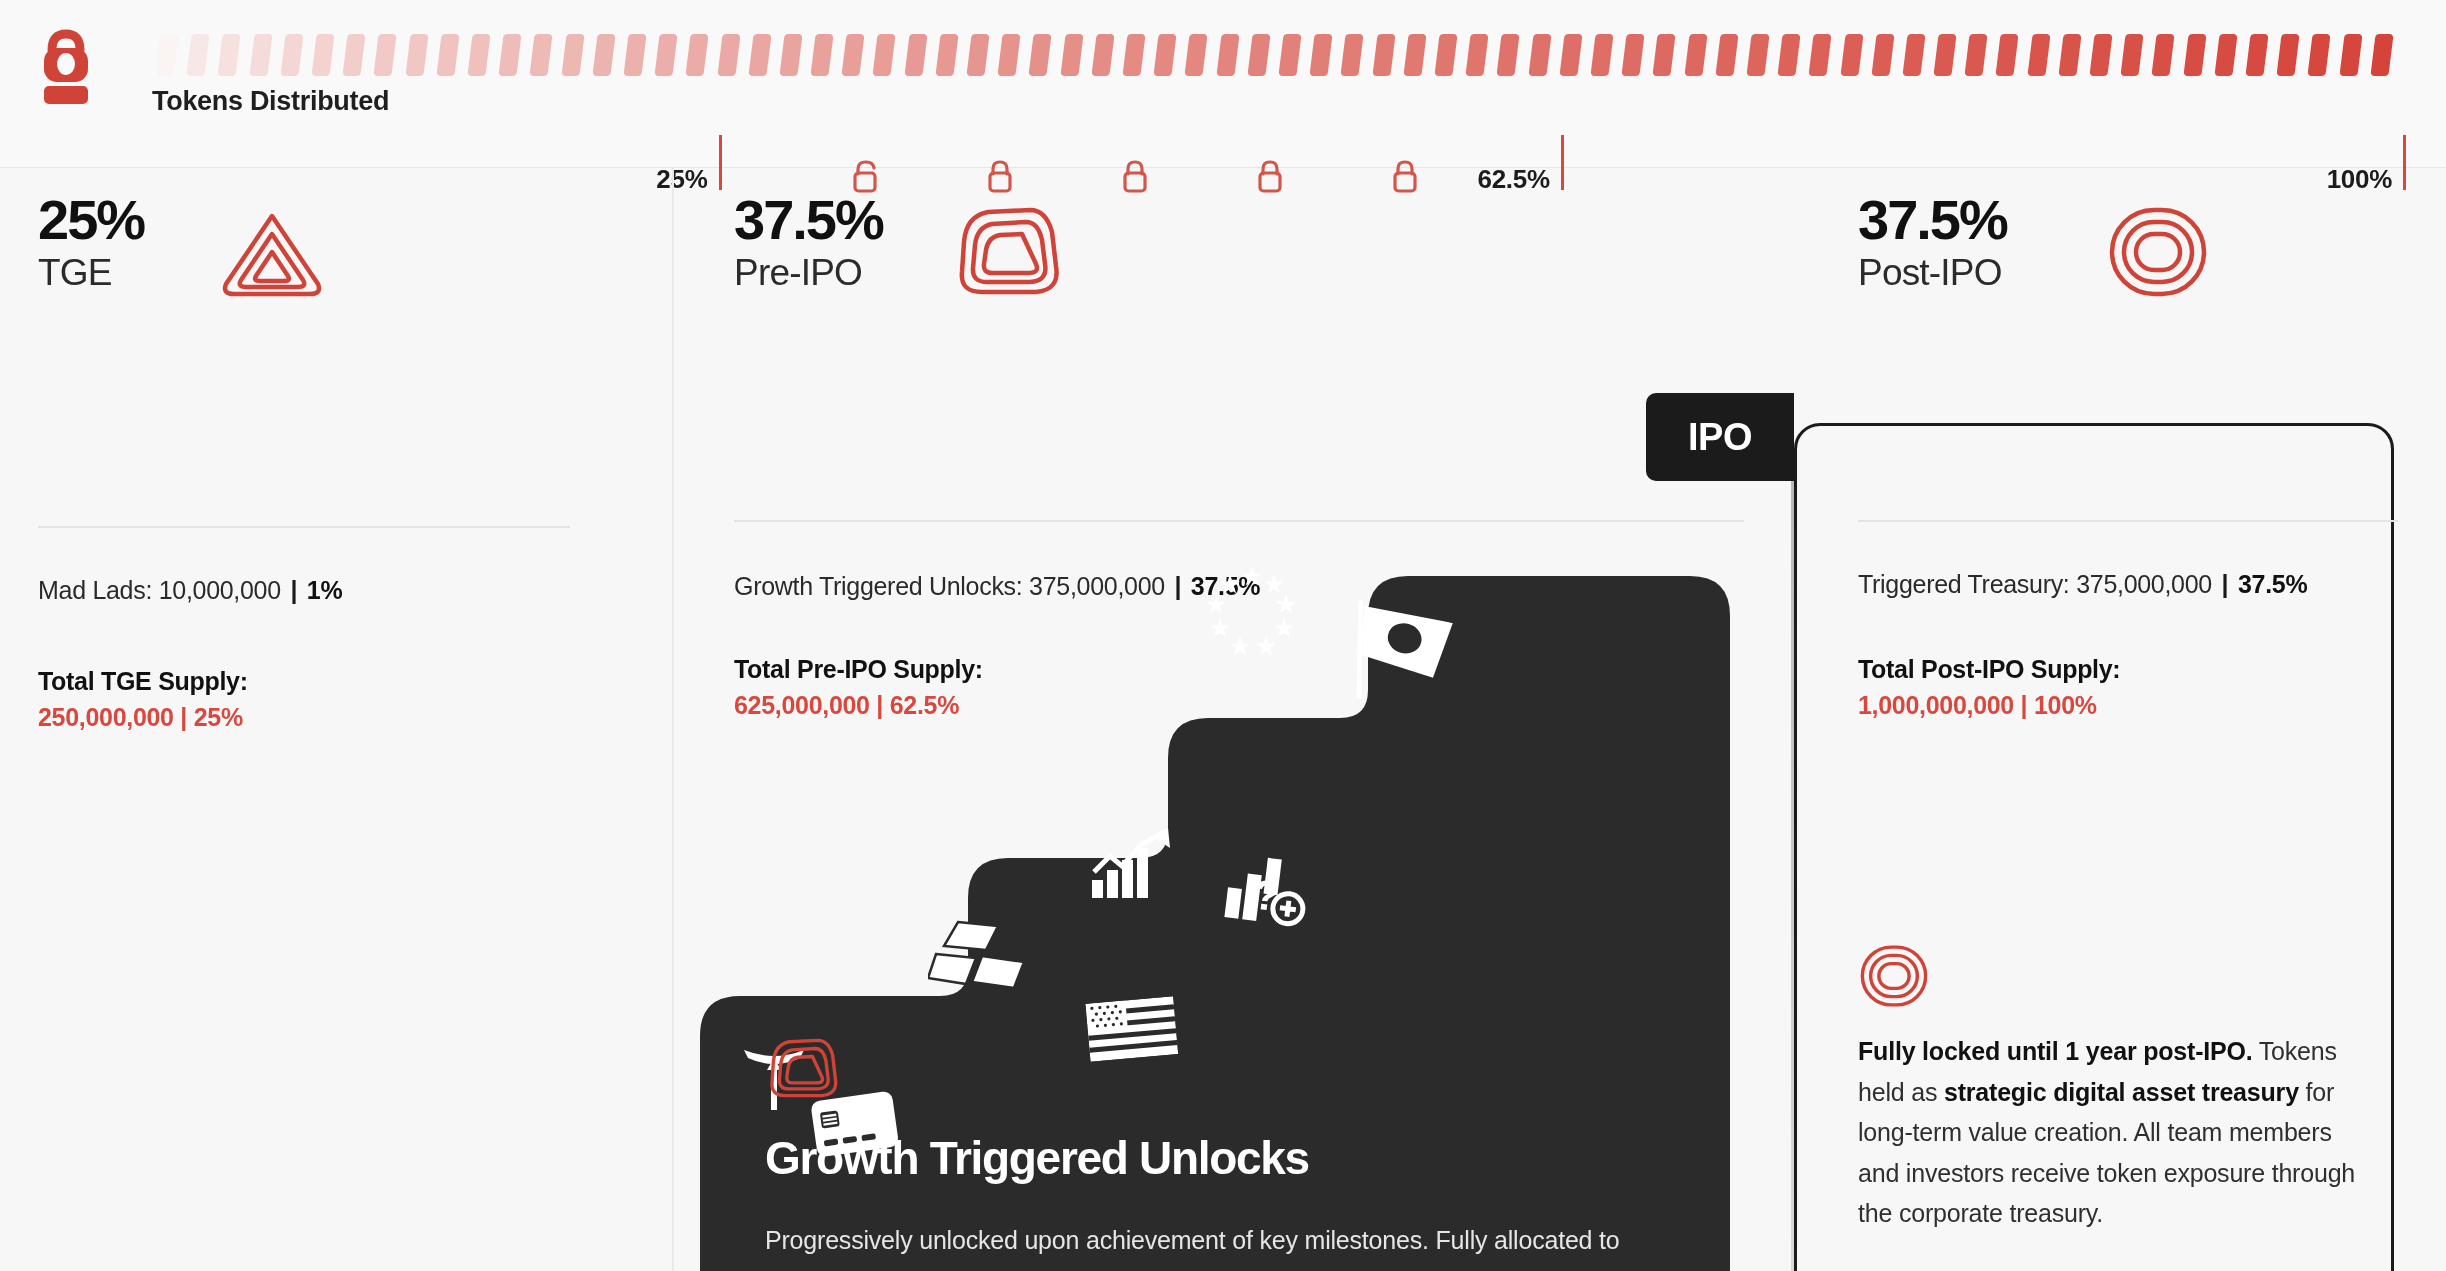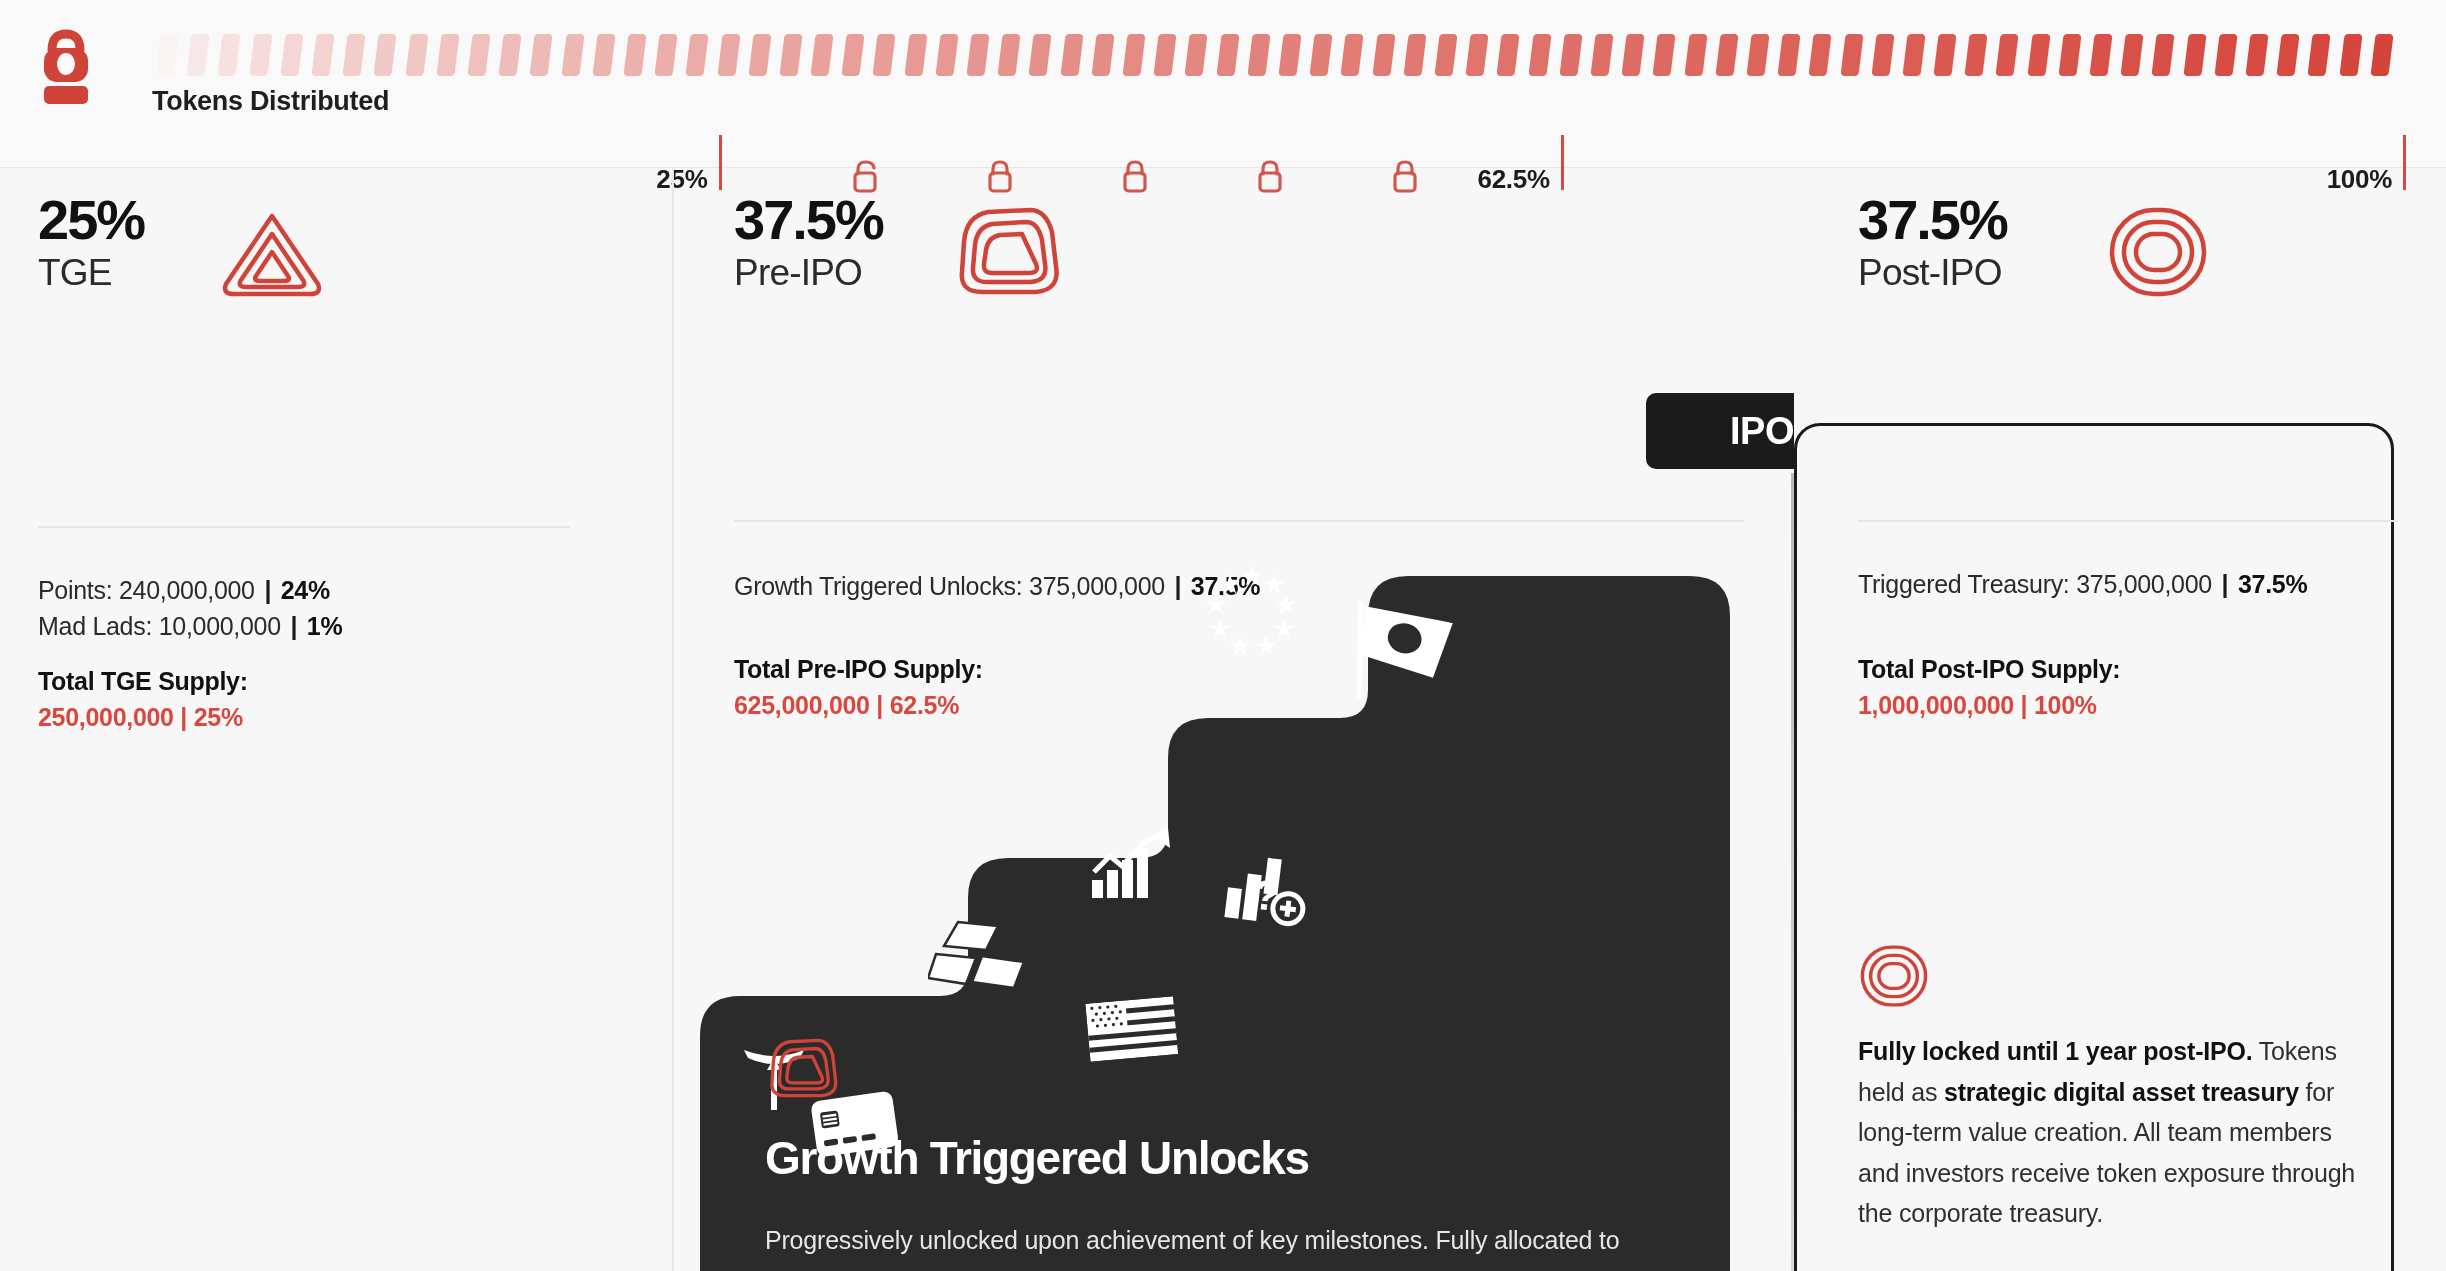--- a/index.html
+++ b/index.html
@@ -110,24 +110,24 @@
     letter-spacing: -1.3px; margin-bottom: 34px;
   }
   #stairs-desc {
     font-size: 25px; color: #e6e6e6; line-height: 1.72; letter-spacing: -0.2px;
   }
   .stair-emoji { position: absolute; }
 
   
   #ipo-badge {
     position: absolute; left: 1646px; top: 225px;
-    width: 148px; height: 76px;
+    width: 148px; height: 88px;
     background: #1b1b1b;
     border-radius: 10px 0 0 10px;
-    display: flex; align-items: center; justify-content: flex-end;
+    display: flex; align-items: center; justify-content: center;
   }
   #ipo-badge span {
     color: #fff; font-size: 38px; font-weight: 800; letter-spacing: -0.5px;
   }
   #ipo-stem {
     position: absolute; left: 1791px; top: 305px;
     width: 3px; height: 960px;
     background: linear-gradient(to bottom,#b9b9b9,#dedede);
   }
   #post-card {
@@ -283,26 +283,20 @@
           <path d="M54 28 L85 74 Q89 81 80 81 L28 81 Q19 81 23 74 Z" fill="none" stroke="#cf4338" stroke-width="4.5" stroke-linejoin="round"></path>
           <path d="M54 46 L70 70 Q73 75 66 75 L42 75 Q35 75 38 70 Z" fill="none" stroke="#cf4338" stroke-width="4.5" stroke-linejoin="round"></path>
         </svg>
       </span>
     </div>
 
     <div class="rule" style="position:absolute;left:38px;top:358px;width:532px"></div>
 
     <div style="position:absolute;left:38px;top:404px;width:600px">
       <div class="line-item">
-        <span>Points:</span>
-        <span>240,000,000</span>
-        <span class="sep">|</span>
-        <b>24%</b>
-      </div>
-      <div class="line-item">
         <span>Mad Lads:</span>
         <span>10,000,000</span>
         <span class="sep">|</span>
         <b>1%</b>
       </div>
     </div>
 
     <div style="position:absolute;left:38px;top:496px">
       <div class="total-label">Total TGE Supply:</div>
       <div class="total-value">250,000,000 | 25%</div>

